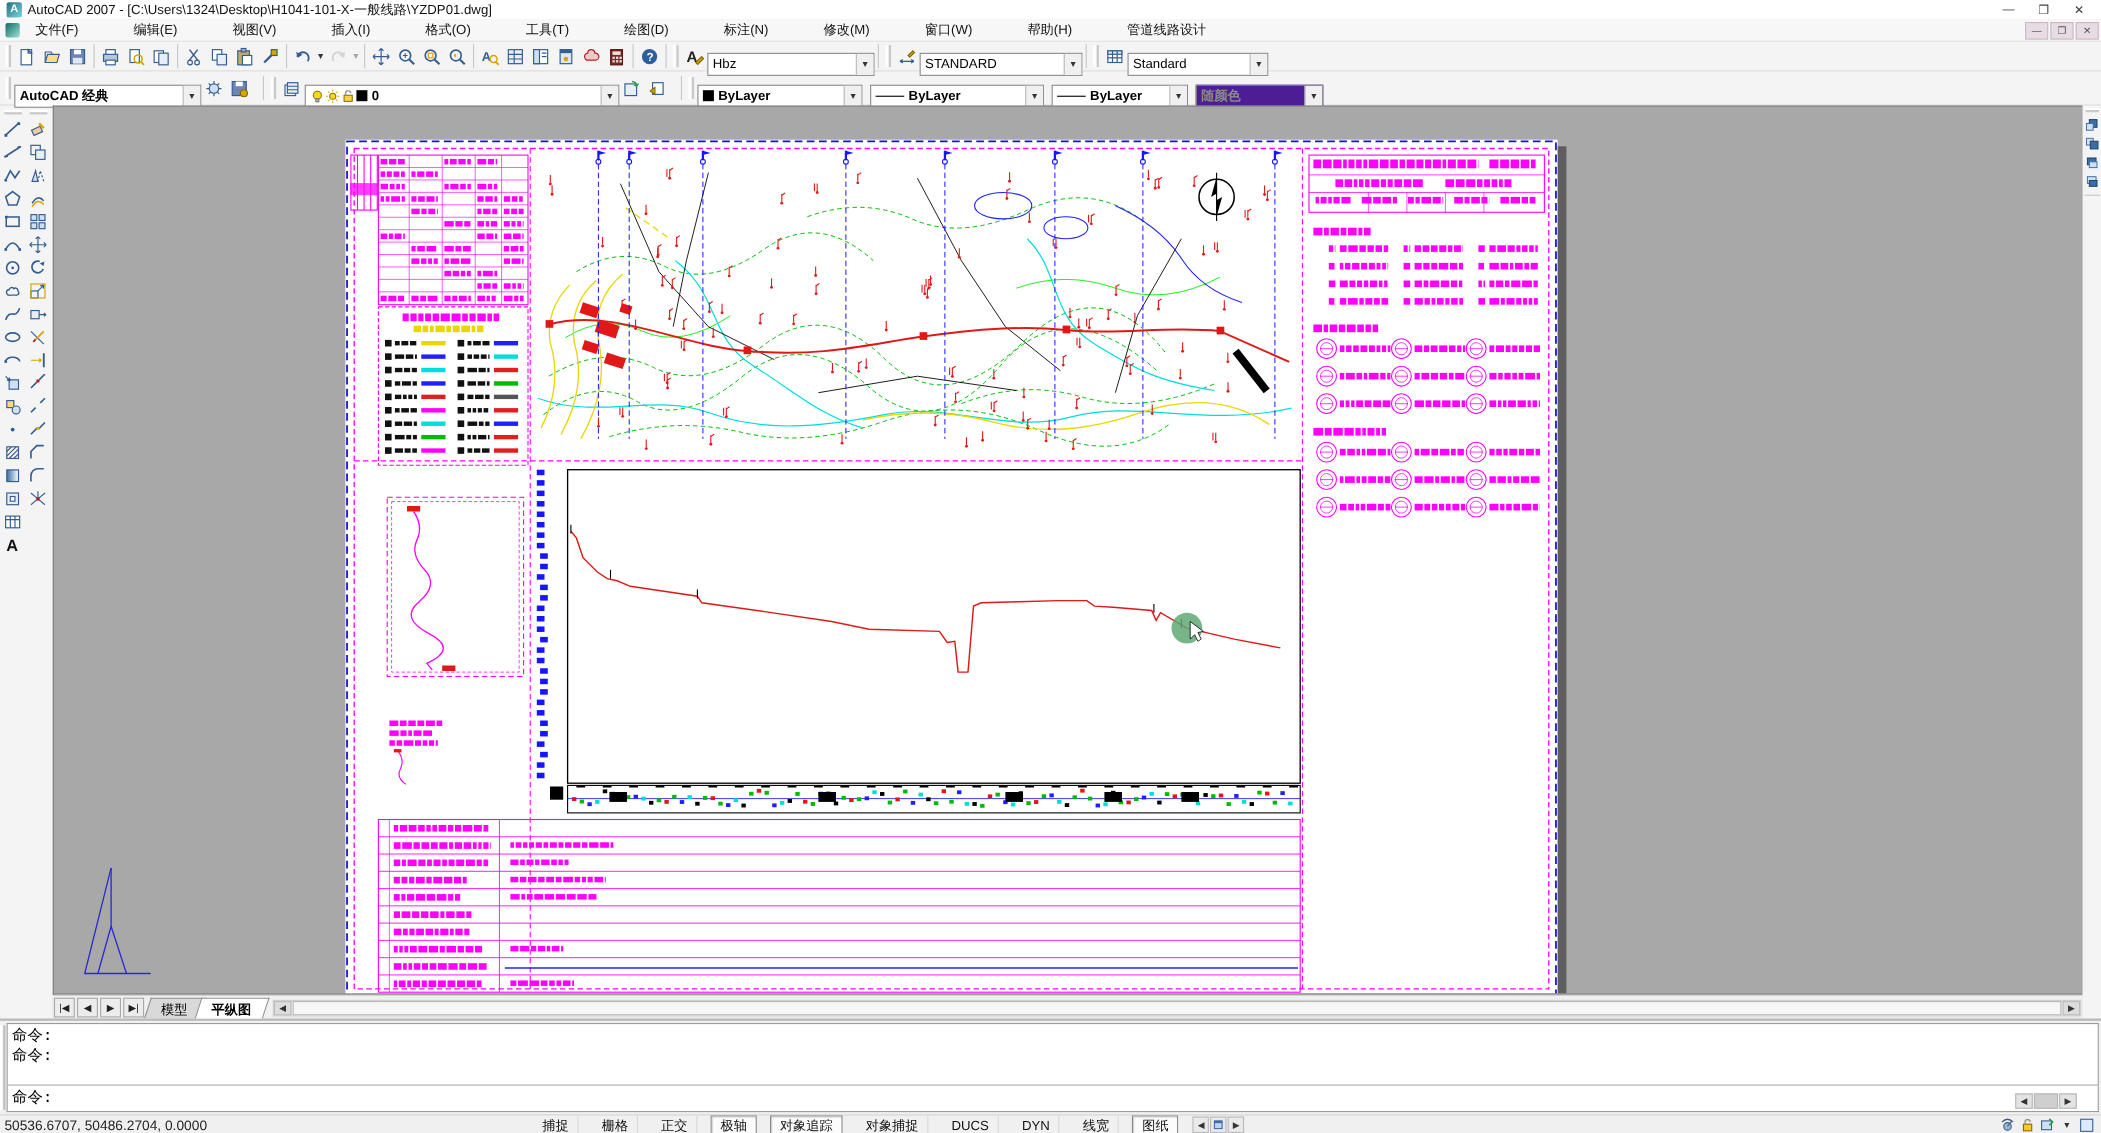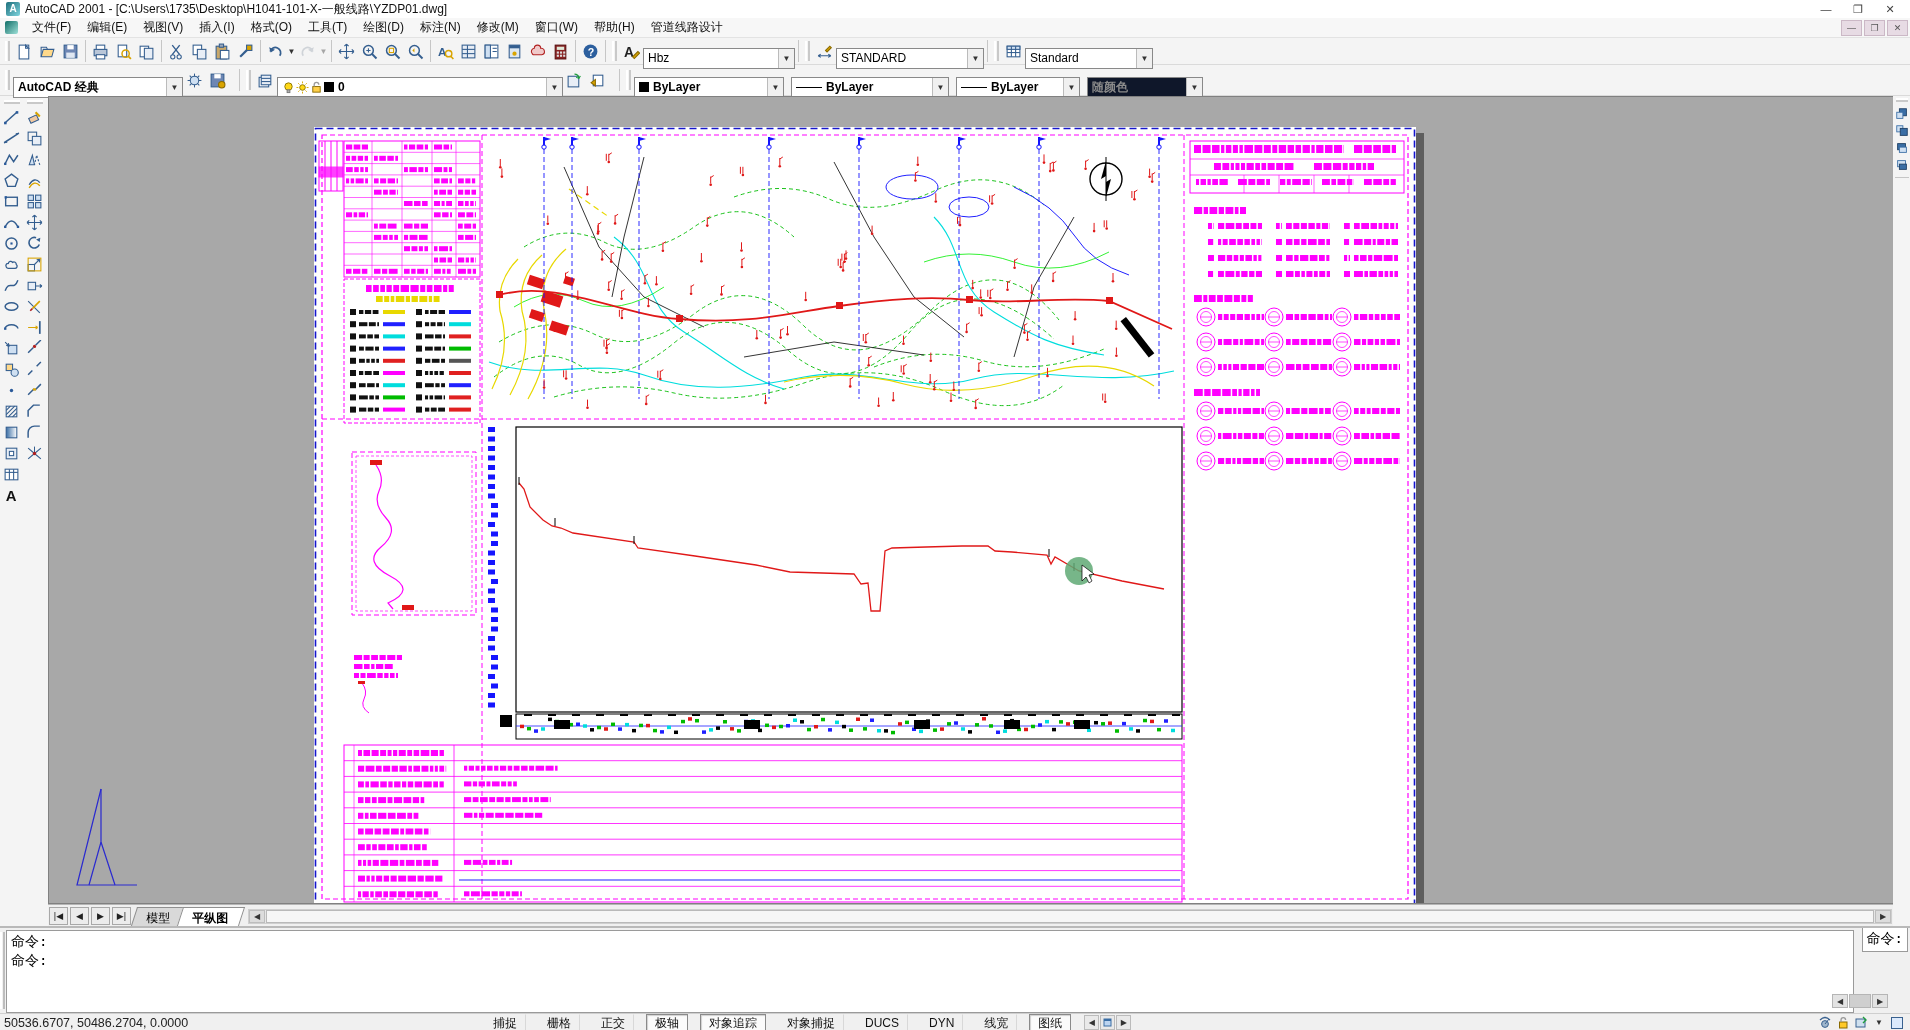--- a/index.html
+++ b/index.html
@@ -28,21 +28,21 @@
   .bigsep{width:7px;}
   .tbtn{width:23px;height:23px;display:flex;align-items:center;justify-content:center;border:1px solid transparent;border-radius:2px;}
   .tbtn svg{width:17px;height:17px;}
   .tbtn.dis{opacity:.4;}
   .drop{width:9px;height:23px;display:flex;align-items:center;justify-content:center;font-size:8px;color:#333;}
   .combo{height:21px;border:1px solid #898989;background:#fff;display:flex;align-items:center;
     font-size:12px;padding:0 0 0 4px;color:#000;position:relative;margin-top:14px;}
   .combo .cval{white-space:nowrap;overflow:hidden;flex:1;}
   .combo .carr{width:16px;height:100%;margin-left:2px;background:#f0f0f0;border-left:1px solid #bbb;
     display:flex;align-items:center;justify-content:center;font-size:8px;color:#333;}
-  .combo.dis{color:#8a8a8a;background:#0f172a;gap:24px;}
+  .combo.dis{color:#8a8a8a;background:#4c1d95;gap:24px;}
   .swatch{width:10px;height:10px;background:#000;margin-right:4px;flex:none;}
   .ltline{width:26px;height:0;border-top:1px solid #000;margin-right:4px;flex:none;}
   .lcico{width:13px;height:13px;flex:none;margin-right:1px;}
   
   .mainrow{display:flex;height:830px;}
   .dock{width:48px;background:#f4f4f4;display:flex;padding-top:2px;}
   .dcol{width:23px;display:flex;flex-direction:column;align-items:center;}
   .dcol .dgrip{width:16px;height:4px;border-top:2px solid #fff;border-bottom:2px solid #c9c9c9;margin:2px 0 3px;}
   .dbtn{width:22px;height:21px;display:flex;align-items:center;justify-content:center;border:1px solid transparent;}
   .dbtn svg{width:17px;height:17px;}
@@ -60,21 +60,21 @@
     font-size:9px;display:flex;align-items:center;justify-content:center;color:#222;}
   .tab{padding:2px 12px 2px;font-size:12px;border:1px solid #8f8f8f;border-bottom:none;margin-left:-4px;
     background:#d9d9d9;transform:skewX(-18deg);height:19px;}
   .tab span{display:inline-block;transform:skewX(18deg);}
   .tab.active{background:#ffffff;font-weight:bold;z-index:2;position:relative;}
   .hscroll{flex:1;height:15px;margin:0 1px 2px 6px;background:#e6e6e6;border:1px solid #cfcfcf;display:flex;}
   .hscroll .arr{width:16px;height:100%;background:#dcdcdc;border:1px solid #bdbdbd;font-size:8px;
     display:flex;align-items:center;justify-content:center;color:#333;}
   .hscroll .thumb{flex:1;background:#f6f6f6;border:1px solid #b9b9b9;margin:0 1px;}
   
-  .cmdwin{height:87px;background:#f0f0f0;border-top:2px solid #b9b9b9;display:flex;flex-direction:row;position:relative;}
+  .cmdwin{height:87px;background:#f0f0f0;border-top:2px solid #b9b9b9;display:flex;flex-direction:column;position:relative;}
   .cmdhist{flex:1;margin:2px 2px 0 6px;background:#fff;border:1px solid #9a9a9a;
     font-family:"DejaVu Sans Mono",monospace;font-size:14px;color:#000;padding:1px 4px;line-height:19px;overflow:hidden;}
   .cmdline{height:24px;margin:0 2px 2px 6px;background:#fff;border:1px solid #9a9a9a;border-top:none;
     font-family:"DejaVu Sans Mono",monospace;font-size:14px;color:#000;padding:2px 4px;}
   .cmdgrip{position:absolute;left:0;top:4px;bottom:4px;width:5px;border-left:2px solid #fff;border-right:2px solid #bdbdbd;}
   .cmdminiscroll{position:absolute;right:22px;bottom:5px;display:flex;}
   .cmdminiscroll .m{width:16px;height:14px;background:#e3e3e3;border:1px solid #b5b5b5;font-size:8px;
     display:flex;align-items:center;justify-content:center;color:#333;margin-left:1px;}
   
   .statusbar{height:18px;background:#f0f0f0;display:flex;align-items:center;font-size:12px;border-top:1px solid #cfcfcf;}
@@ -87,31 +87,31 @@
     display:flex;align-items:center;justify-content:center;color:#333;}
   .strt{margin-left:auto;display:flex;align-items:center;margin-right:4px;}
   .strt .ic{width:18px;height:16px;display:flex;align-items:center;justify-content:center;}
   .strt svg{width:14px;height:14px;}
 </style>
 </head>
 <body>
 
 <div class="titlebar">
   <div class="app-ico">A</div>
-  <span>AutoCAD 2001 - [C:\Users\1735\Desktop\H1041-101-X-一般线路\YZDP01.dwg]</span>
+  <span>AutoCAD 2007 - [C:\Users\1324\Desktop\H1041-101-X-一般线路\YZDP01.dwg]</span>
   <div class="wbtns">
     <div class="wbtn">—</div>
     <div class="wbtn">❐</div>
     <div class="wbtn">✕</div>
   </div>
 </div>
 
 <div class="menubar">
   <div class="doc-ico"></div>
-  <div id="menuitems" style="display:flex;">
+  <div id="menuitems" style="display:flex;gap:34px;">
       <div class="menuitem">文件(F)</div>
       <div class="menuitem">编辑(E)</div>
       <div class="menuitem">视图(V)</div>
       <div class="menuitem">插入(I)</div>
       <div class="menuitem">格式(O)</div>
       <div class="menuitem">工具(T)</div>
       <div class="menuitem">绘图(D)</div>
       <div class="menuitem">标注(N)</div>
       <div class="menuitem">修改(M)</div>
       <div class="menuitem">窗口(W)</div>

